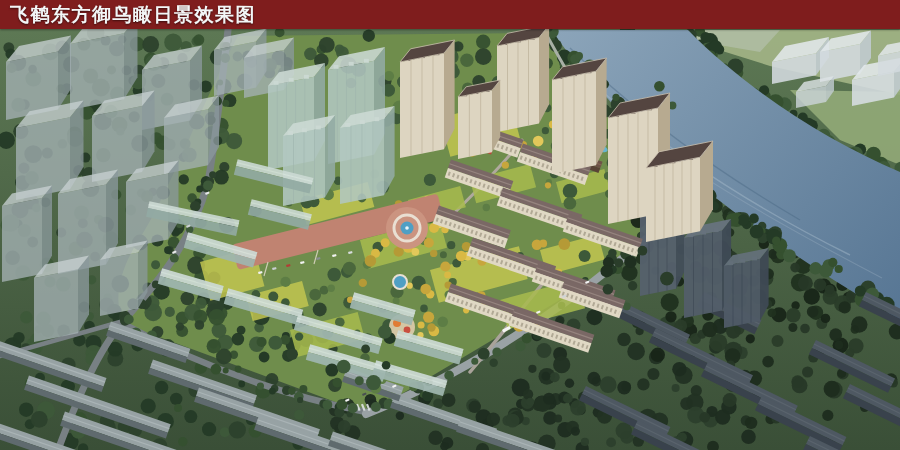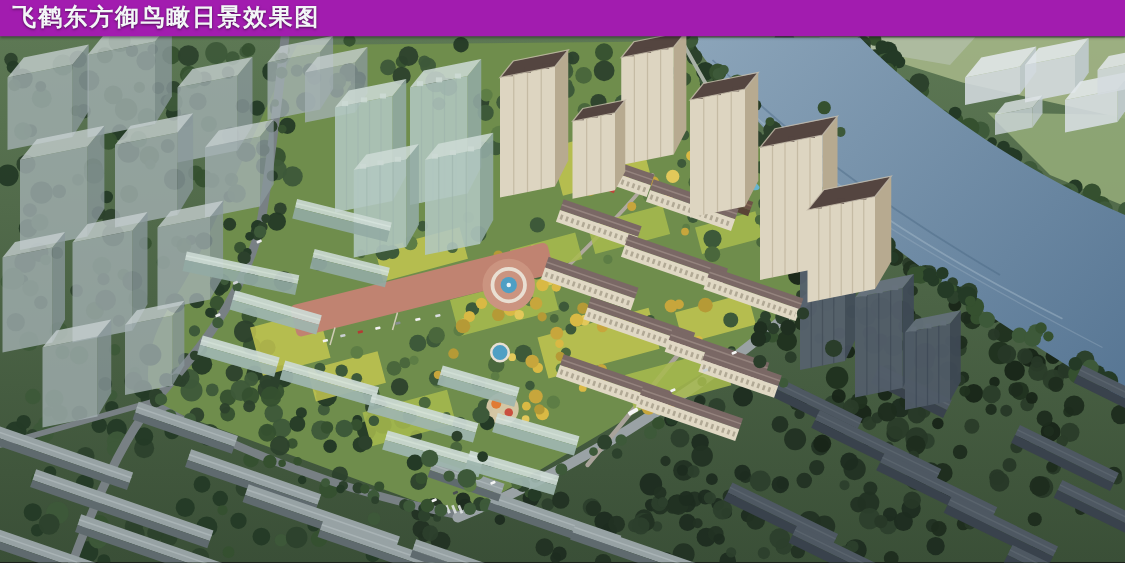--- a/index.html
+++ b/index.html
@@ -1541,16 +1541,16 @@
         <circle cx="666.9" cy="278.6" r="6.9" fill="#2a3d2a" opacity="1"></circle>
         <circle cx="608.4" cy="262.5" r="5.5" fill="#1f2f20" opacity="1"></circle>
         <circle cx="630.5" cy="261.9" r="6.2" fill="#1f2f20" opacity="1"></circle>
         <circle cx="618.7" cy="262.8" r="4.6" fill="#2a3d2a" opacity="1"></circle>
         <circle cx="632.6" cy="285.7" r="4.7" fill="#2a3d2a" opacity="1"></circle>
         <circle cx="607.9" cy="289.2" r="5.3" fill="#2a3d2a" opacity="1"></circle>
         <circle cx="606.7" cy="271.2" r="6.2" fill="#1f2f20" opacity="1"></circle>
         <circle cx="642.4" cy="250.7" r="4.9" fill="#2a3d2a" opacity="1"></circle>
       </g>
     </svg>
-  <div class="titlebar" style="background: #a21caf; color: rgb(243, 246, 247);">
+  <div class="titlebar" style="background: #7f1d1d; color: rgb(243, 246, 247);">
     <span>飞鹤东方御鸟瞰日景效果图</span>
   </div>
 </div>
 
 </body></html>

